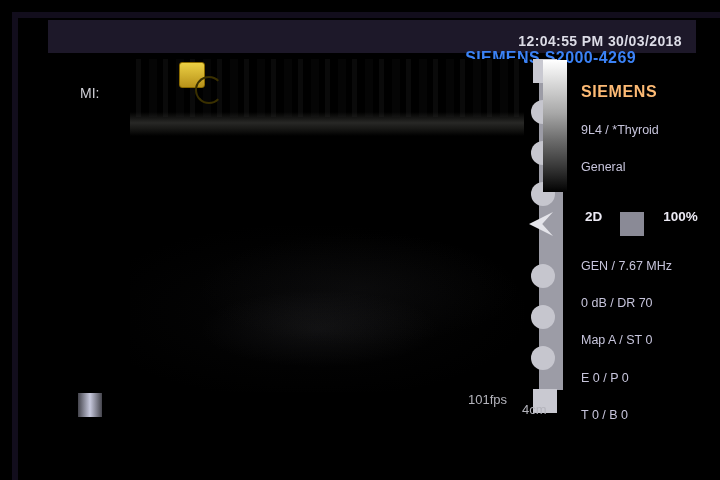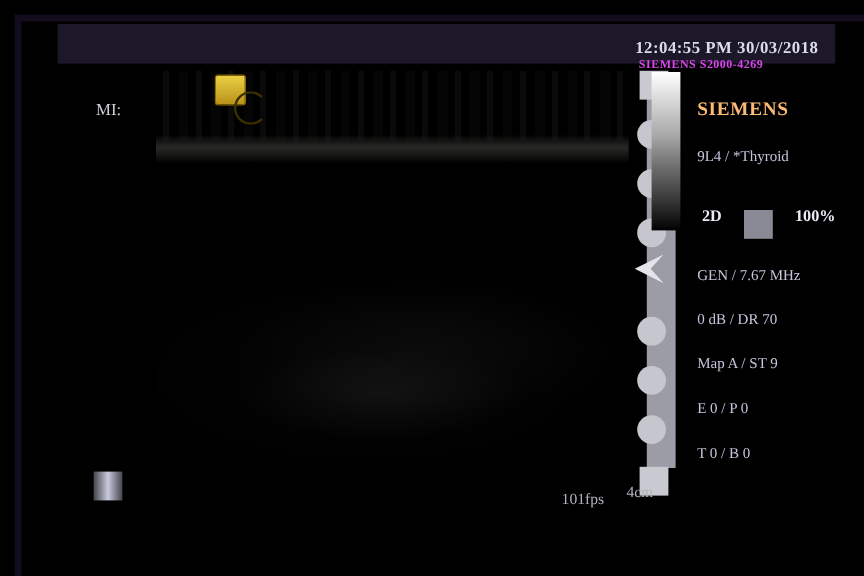--- a/index.html
+++ b/index.html
@@ -1,15 +1,15 @@
 <!DOCTYPE html>
 <html><head>
 <meta charset="utf-8">
 <style>
-  * { margin:0; padding:12px; box-sizing:border-box;font-family:Liberation Serif, serif; }
+  * { margin:0; padding:12px; box-sizing:border-box; }
   html,body { width:720px; height:480px; }
   body {
     position:relative;
     background:#000;
     font-family:"Liberation Sans", sans-serif;
     overflow:hidden;
   }
   .frame {
     position:absolute; inset:0;
     border:6px solid #120d1c;
@@ -21,21 +21,21 @@
     position:absolute; left:36px; top:8px; width:648px; height:33px;
     background:#1d1829;
   }
   .timestamp {
     position:absolute; top:1px; right:2px;
     font-size:14px; font-weight:bold; color:#dcdce6; letter-spacing:.4px;
     white-space:nowrap;
   }
   .device-id {
     position:absolute; top:17px; right:48px;
-    font-size:10px; font-weight:bold; color:#d946ef; letter-spacing:.4px;
+    font-size:16px; font-weight:bold; color:#3b82f6; letter-spacing:.4px;
     white-space:nowrap;
   }
 
   
   .mi-readout {
     position:absolute; left:44px; top:49px;
     font-size:14px; color:#cfcfd6; display:flex; gap:20px;
   }
 
   
@@ -114,21 +114,21 @@
     font-size:16px; line-height:16px; letter-spacing:.6px;
   }
   .panel-line { margin-left:8px; }
   .mode-row {
     display:flex; align-items:flex-end; width:147px;
     color:#eceaf4; font-weight:bold; font-size:13.5px; line-height:13.5px;
   }
   .mode-rule { flex:1; height:1px; background:#8a8a96; margin:0 7px 0 6px; }
 
   
-  .fps-label   { position:absolute; left:444px; top:384px; font-size:13px; color:#b4b4bc;text-align:center; }
+  .fps-label   { position:absolute; left:444px; top:368px; font-size:13px; color:#b4b4bc;text-align:center; }
   .depth-label { position:absolute; left:498px; top:378px; font-size:13px; color:#b4b4bc;text-align:center; }
   .tgc-dash {
     position:absolute; left:66px; top:381px; width:13px; height:3px;
     background:linear-gradient(90deg,#44444c,#c8cade,#44444c);
   }
 </style>
 </head>
 <body>
 
 <div class="frame"></div>
@@ -160,27 +160,28 @@
 <div class="focus-marker"></div>
 <div class="ruler-dot" style="top:252px"></div>
 <div class="ruler-dot" style="top:293px"></div>
 <div class="ruler-dot" style="top:334px"></div>
 <div class="ruler-end-tick" style="top:377px"></div>
 <div class="grayscale-bar"></div>
 
 <div class="param-panel">
   <div class="brand-logo">SIEMENS</div>
   <div class="panel-line">9L4 / *Thyroid</div>
+  <div class="panel-line">General</div>
   <div class="mode-row">
     <span>2D</span>
     <span class="mode-rule"></span>
     <span>100%</span>
   </div>
   <div class="panel-line">GEN / 7.67 MHz</div>
   <div class="panel-line">0 dB / DR 70</div>
-  <div class="panel-line">Map A / ST 9</div>
+  <div class="panel-line">Map A / ST 0</div>
   <div class="panel-line">E 0 / P 0</div>
   <div class="panel-line">T 0 / B 0</div>
 </div>
 
 <div class="tgc-dash"></div>
 <div class="fps-label">101fps</div>
 <div class="depth-label">4cm</div>
 
 </body></html>

